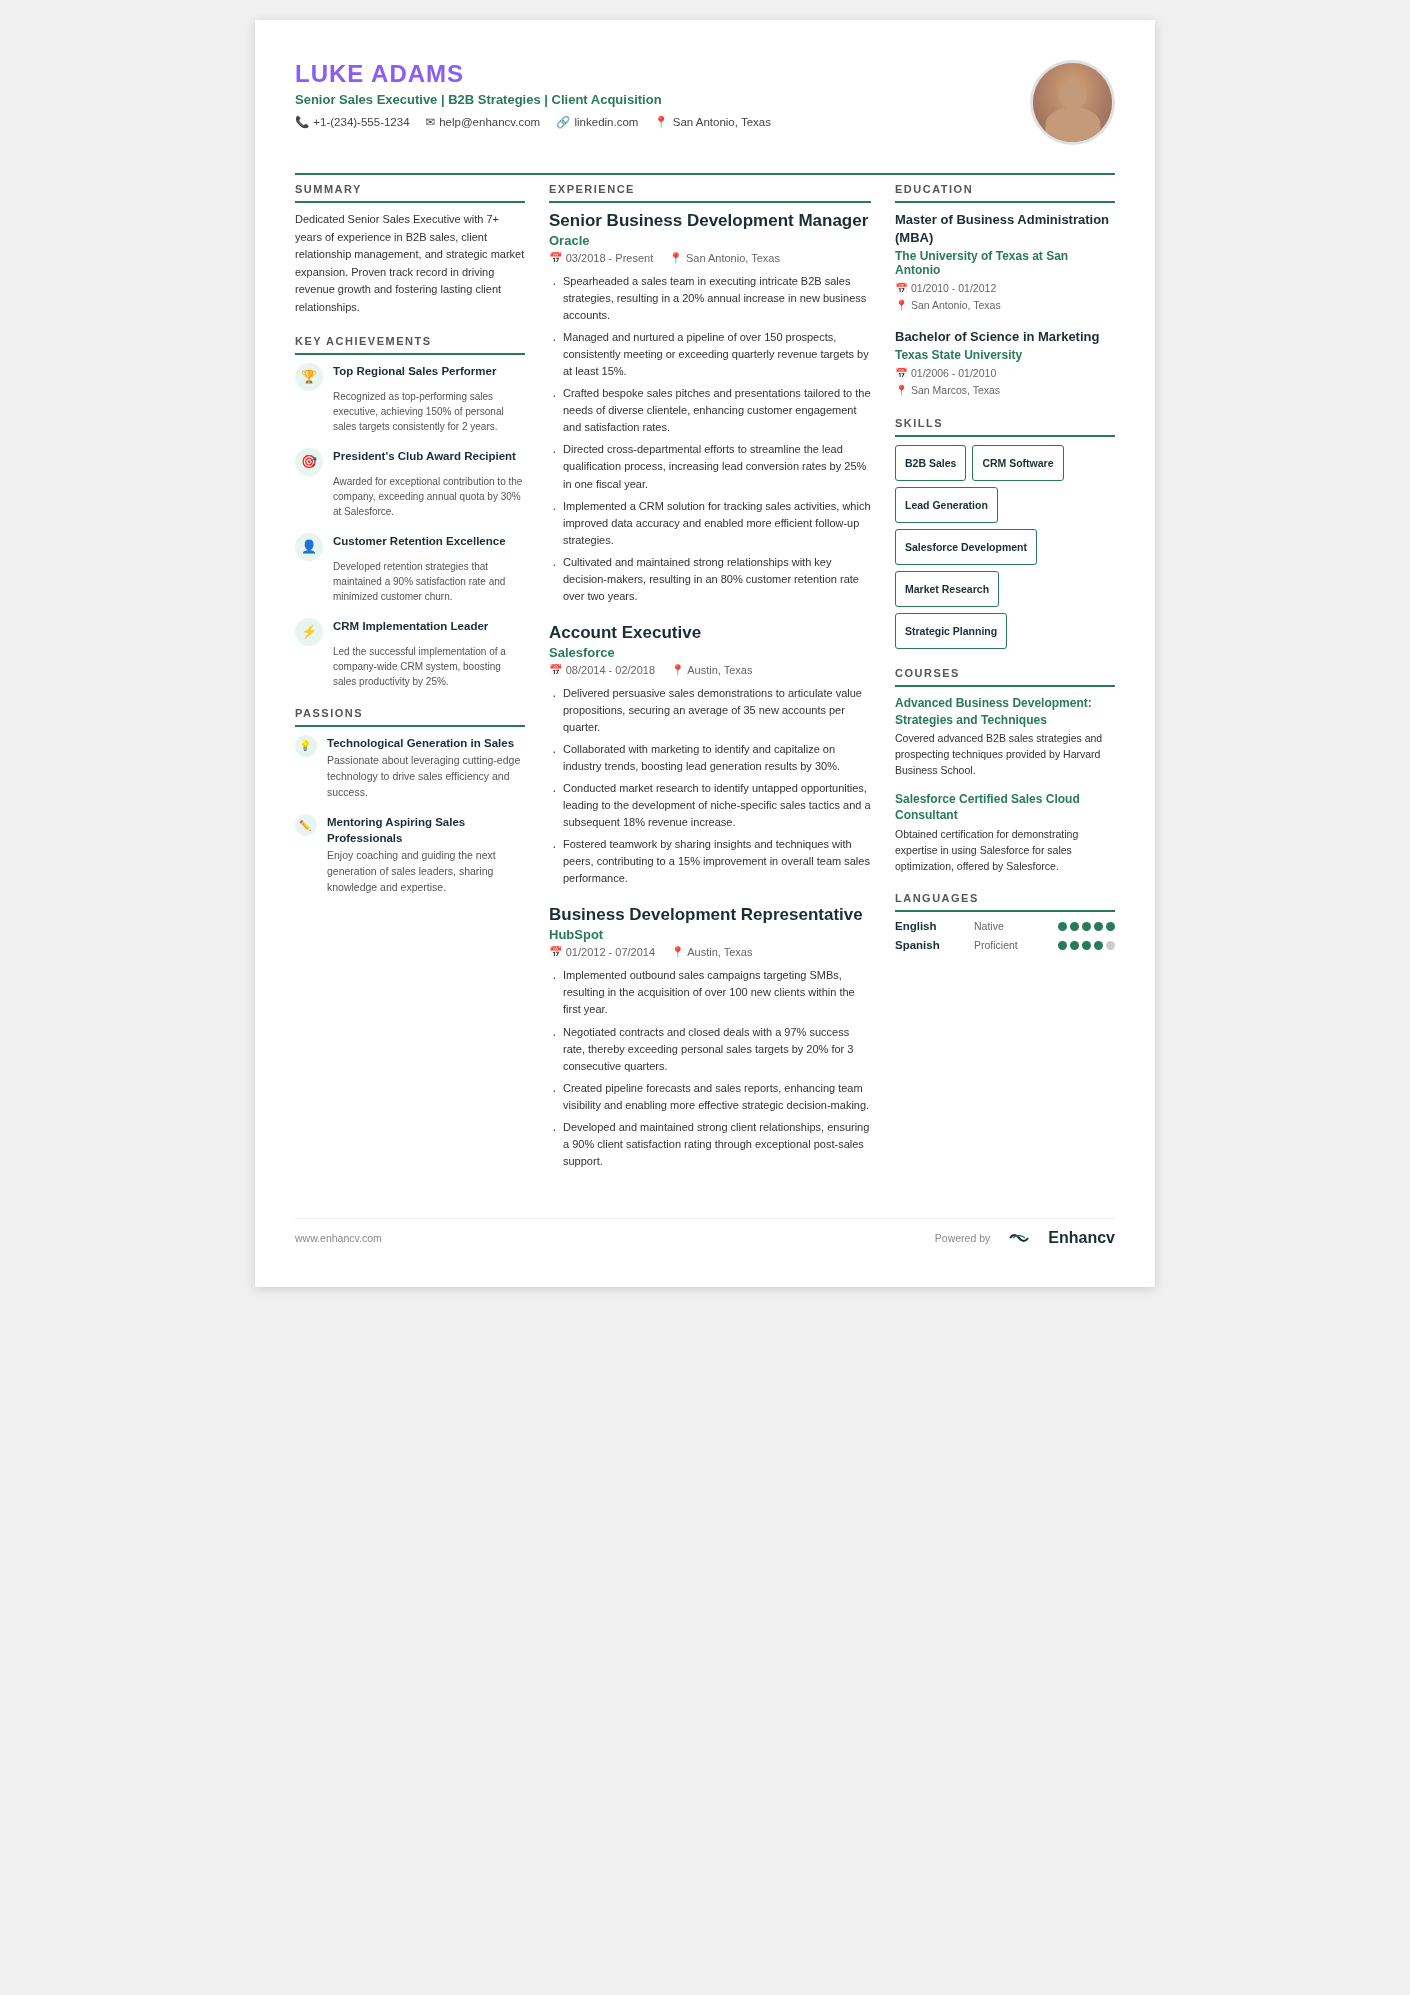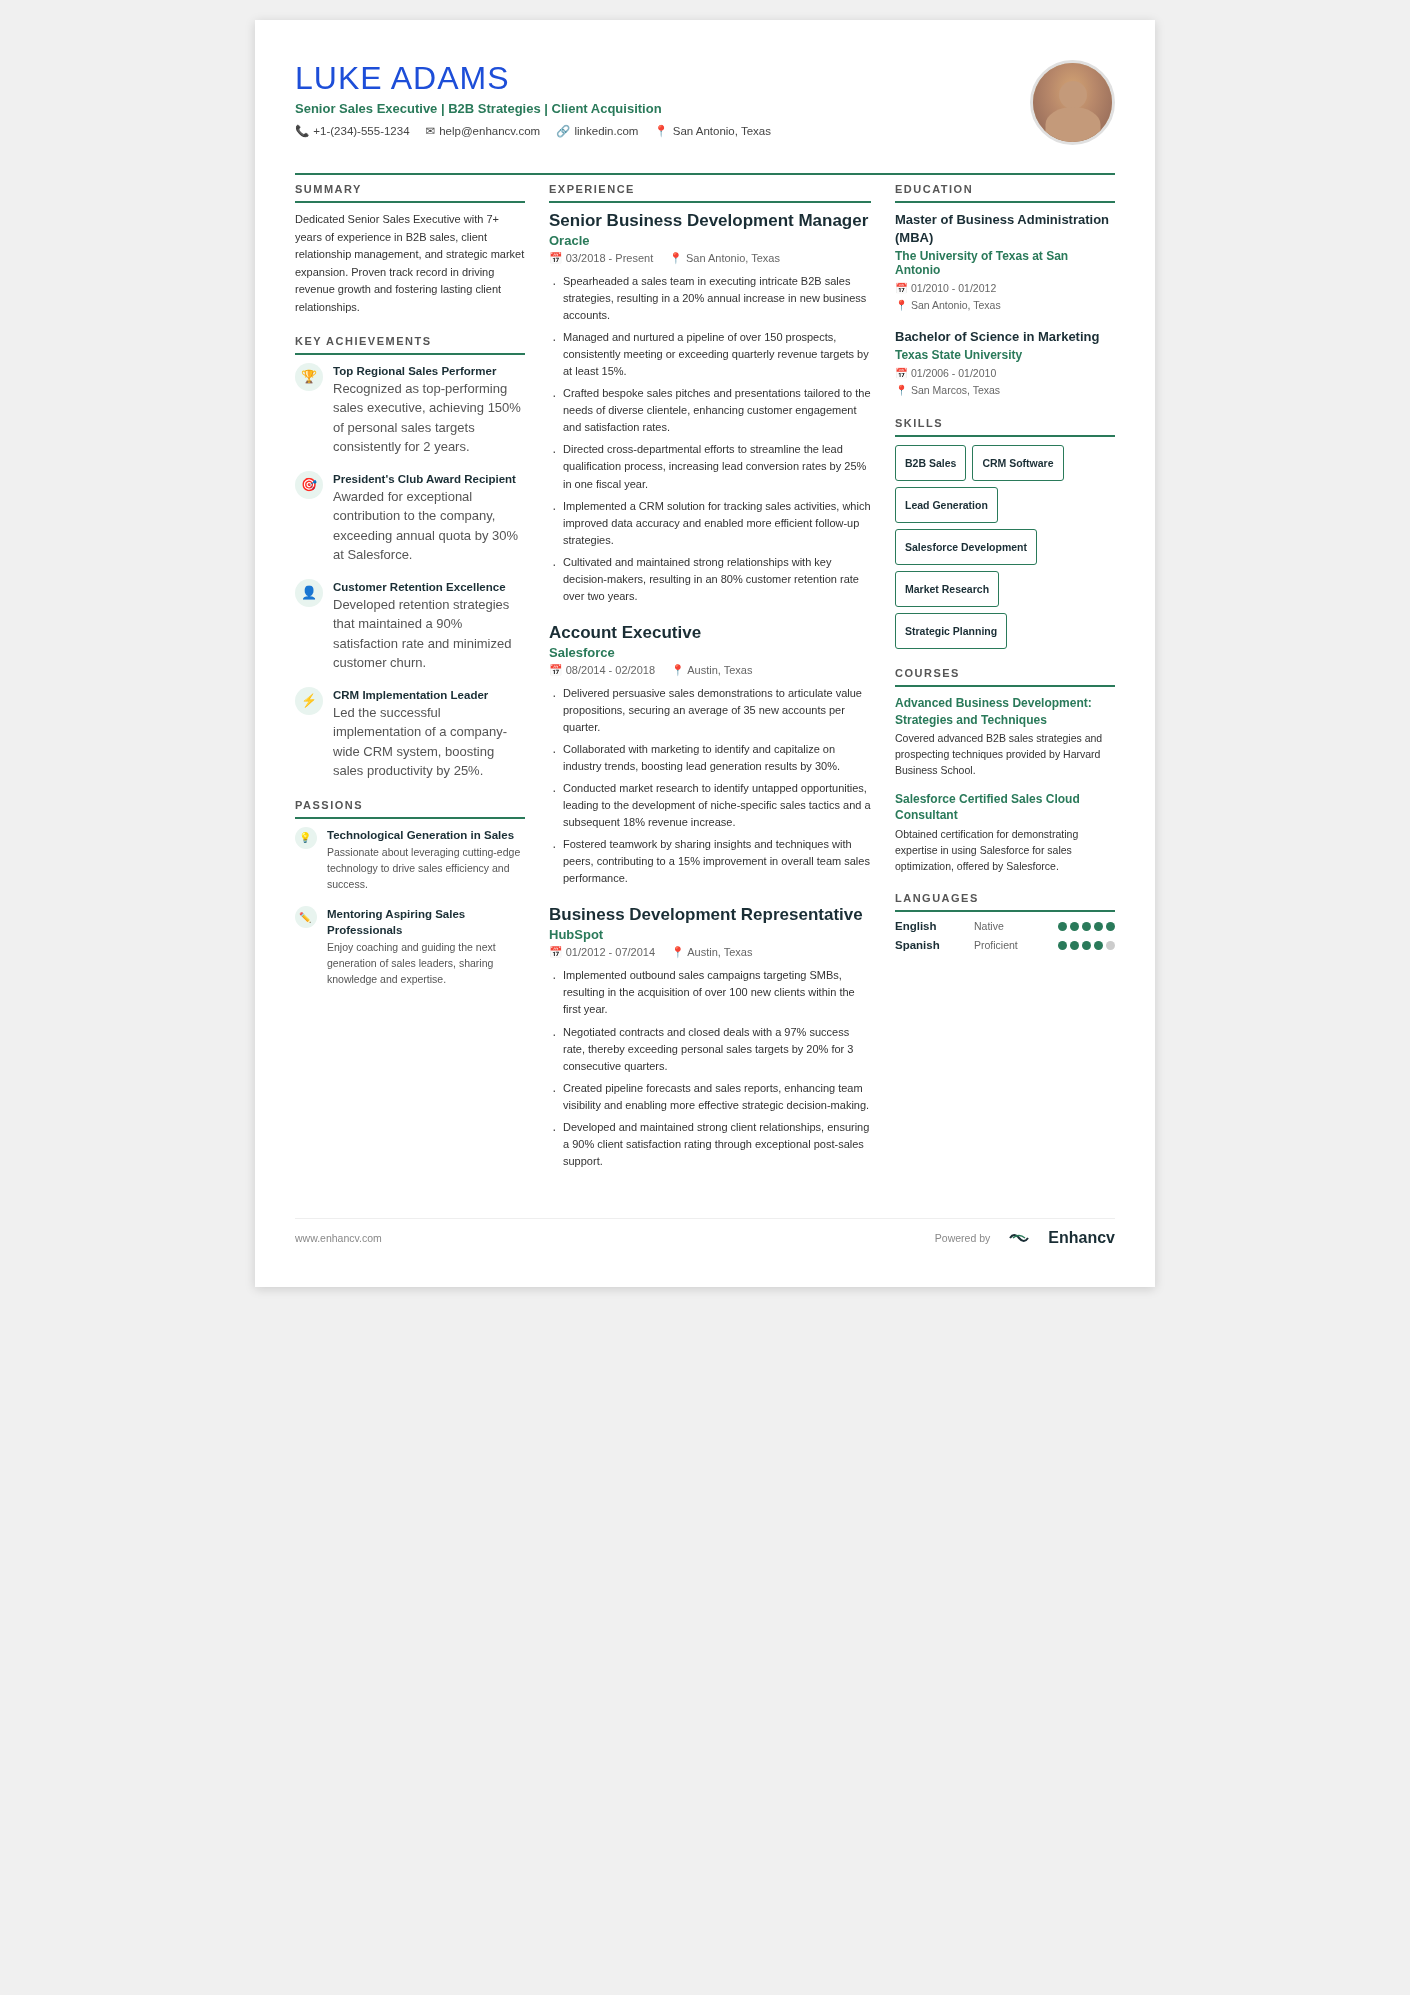--- a/index.html
+++ b/index.html
@@ -19,23 +19,23 @@
     }
     
     .header {
       display: flex;
       justify-content: space-between;
       align-items: flex-start;
       margin-bottom: 28px;
     }
     .header-left {}
     .header-name {
-      font-size: 32px;
-      font-weight: 400;
-      color: #1d4ed8;
+      font-size: 24px;
+      font-weight: 700;
+      color: #8b5cf6;
       letter-spacing: 1px;
       text-transform: uppercase;
     }
     .header-title {
       font-size: 13px;
       color: #2a7a5a;
       font-weight: bold;
       margin: 4px 0 8px 0;
     }
     .header-contact {
@@ -141,24 +141,24 @@
       color: #2a7a5a;
     }
     .achievement-content {}
     .achievement-title {
       font-size: 11.5px;
       font-weight: bold;
       color: #1a2e35;
       line-height: 1.4;
     }
     .achievement-desc {
-      font-size: 13px;
+      font-size: 10px;
       color: #555;
       line-height: 1.5;
-      margin-top: 0;
+      margin-top: 10px;
     }
 
     .passion-item {
       display: flex;
       gap: 10px;
       margin-bottom: 14px;
     }
     .passion-icon {
       width: 22px;
       height: 22px;

